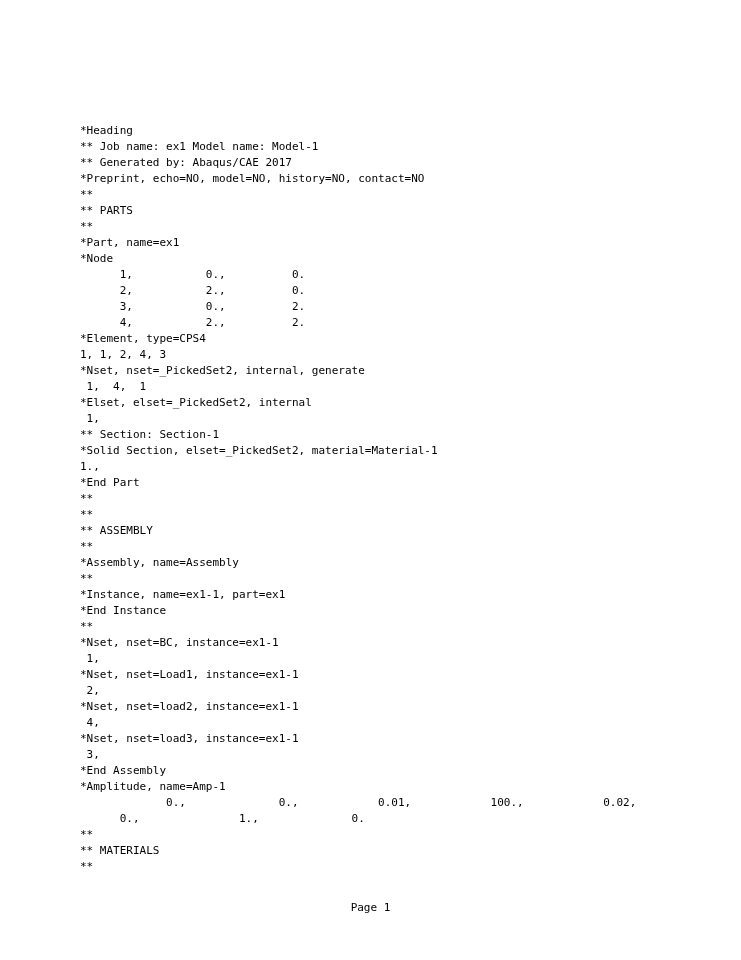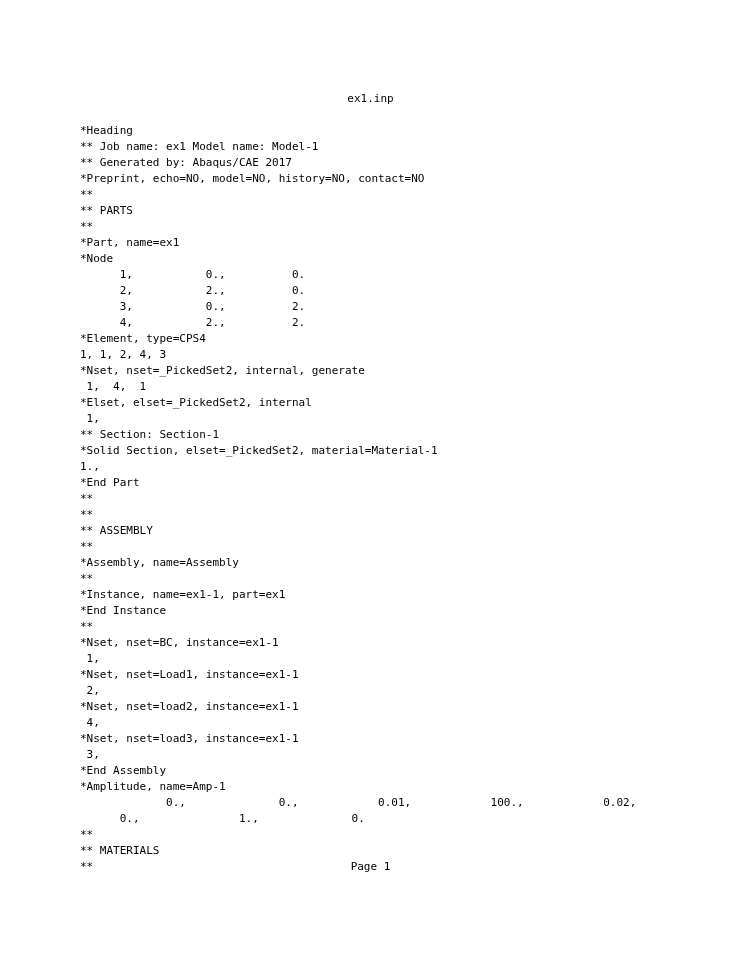--- a/index.html
+++ b/index.html
@@ -32,32 +32,31 @@
     top: 107px;
     left: 64px;
     margin: 16px;
     padding: 0;
     font: inherit;
     line-height: 16px;
     white-space: pre;
   }
   .footer-line {
     position: absolute;
-    top: 859px;
+    top: 900px;
     left: 0;
     width: 100%;
     text-align: center;
     white-space: pre;
   }
 </style>
 </head>
 <body>
 
 <div class="page">
-  <div class="header-line">ex1.inp</div>
 
   <pre class="code">*Heading
 ** Job name: ex1 Model name: Model-1
 ** Generated by: Abaqus/CAE 2017
 *Preprint, echo=NO, model=NO, history=NO, contact=NO
 **
 ** PARTS
 **
 *Part, name=ex1
 *Node

